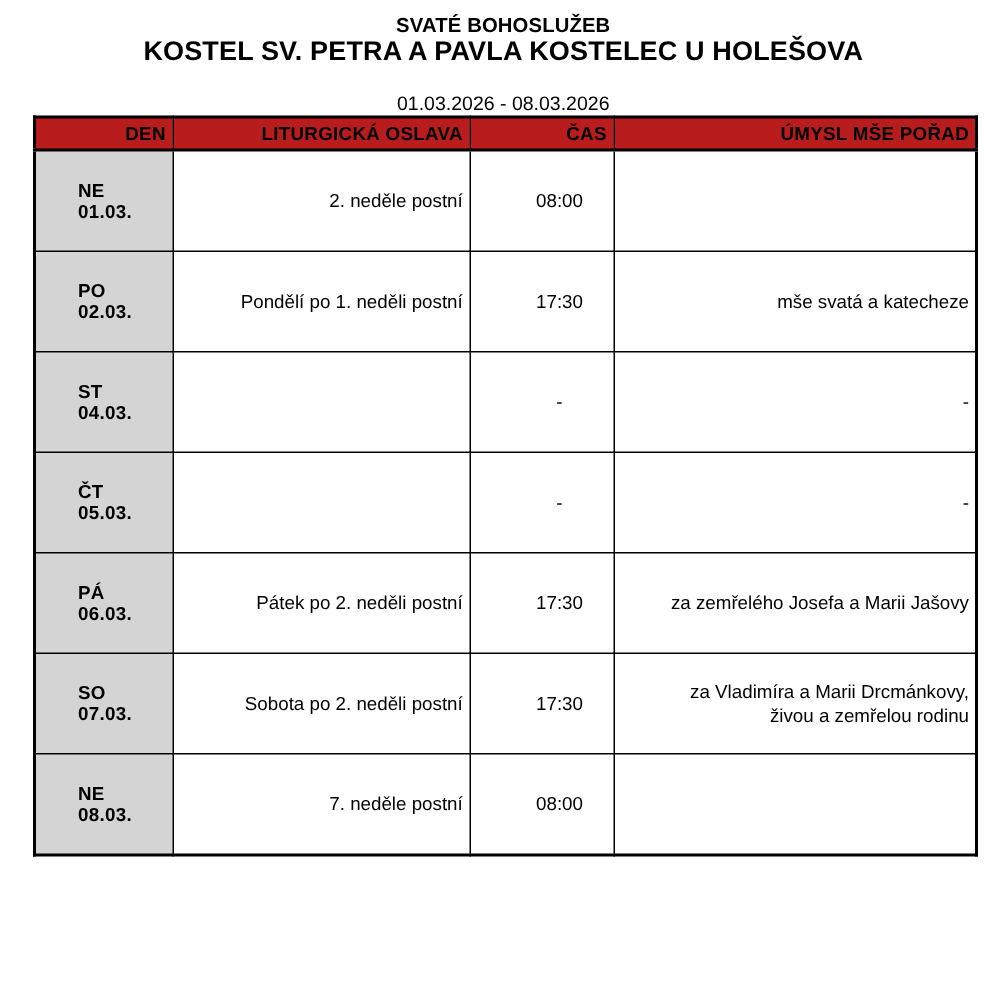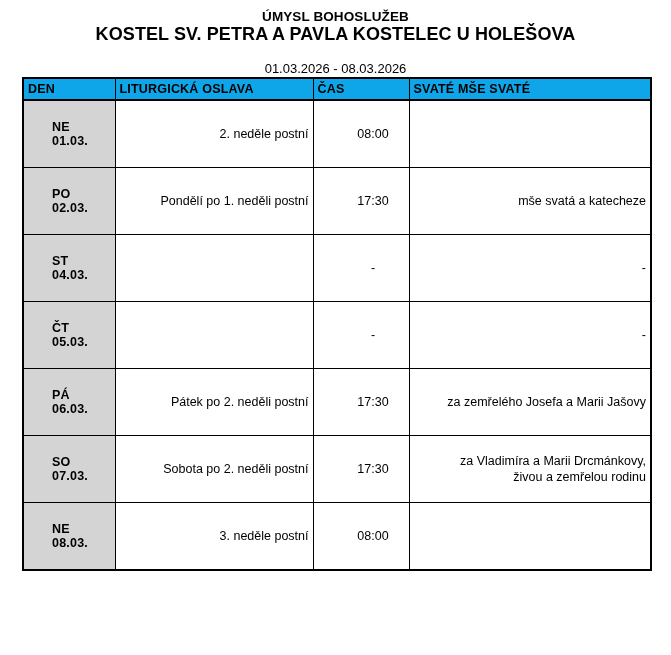--- a/index.html
+++ b/index.html
@@ -60,25 +60,25 @@
   table.schedule col.c-umysl { width: 242px; }
 
   table.schedule th,
   table.schedule td {
     border: 1px solid #000000;
     font-size: 12.5px;
     vertical-align: middle;
     padding: 0 4px;
   }
   table.schedule thead th {
-    background: #0ea5e9;
+    background: #b91c1c;
     font-weight: bold;
     font-size: 12.5px;
     height: 20px;
-    text-align: left;
+    text-align: right;
     letter-spacing: 0.2px;
     border-bottom: 2px solid #000000;
   }
   table.schedule tbody td {
     height: 66px;
     padding-left: 28px;
   }
   td.day-cell {
     background: #d4d4d4;
     font-weight: bold;
@@ -112,39 +112,39 @@
     border-top: 1px solid #000000;
     border-bottom: 1px solid #000000;
   }
 </style>
 </head>
 <body>
 
 <div class="page">
 
   <div class="header">
-    <div class="line1">ÚMYSL BOHOSLUŽEB</div>
+    <div class="line1">SVATÉ BOHOSLUŽEB</div>
     <div class="line2">KOSTEL SV. PETRA A PAVLA KOSTELEC U HOLEŠOVA</div>
     <div class="line3">01.03.2026 - 08.03.2026</div>
   </div>
 
   <div class="table-wrap">
     <table class="schedule">
       <colgroup>
         <col class="c-den">
         <col class="c-lit">
         <col class="c-cas">
         <col class="c-umysl">
       </colgroup>
       <thead>
         <tr>
           <th>DEN</th>
           <th>LITURGICKÁ OSLAVA</th>
           <th>ČAS</th>
-          <th>SVATÉ MŠE SVATÉ</th>
+          <th>ÚMYSL MŠE POŘAD</th>
         </tr>
       </thead>
       <tbody>
         <tr>
           <td class="day-cell"><span class="dow">NE</span><span>01.03.</span></td>
           <td class="liturgy-cell">2. neděle postní</td>
           <td class="time-cell">08:00</td>
           <td class="intent-cell"></td>
         </tr>
         <tr>
@@ -172,21 +172,21 @@
           <td class="intent-cell">za zemřelého Josefa a Marii Jašovy</td>
         </tr>
         <tr>
           <td class="day-cell"><span class="dow">SO</span><span>07.03.</span></td>
           <td class="liturgy-cell">Sobota po 2. neděli postní</td>
           <td class="time-cell">17:30</td>
           <td class="intent-cell">za Vladimíra a Marii Drcmánkovy, živou a zemřelou rodinu</td>
         </tr>
         <tr>
           <td class="day-cell"><span class="dow">NE</span><span>08.03.</span></td>
-          <td class="liturgy-cell">3. neděle postní</td>
+          <td class="liturgy-cell">7. neděle postní</td>
           <td class="time-cell">08:00</td>
           <td class="intent-cell"></td>
         </tr>
       </tbody>
     </table>
   </div>
 
 </div>
 
 </body></html>

